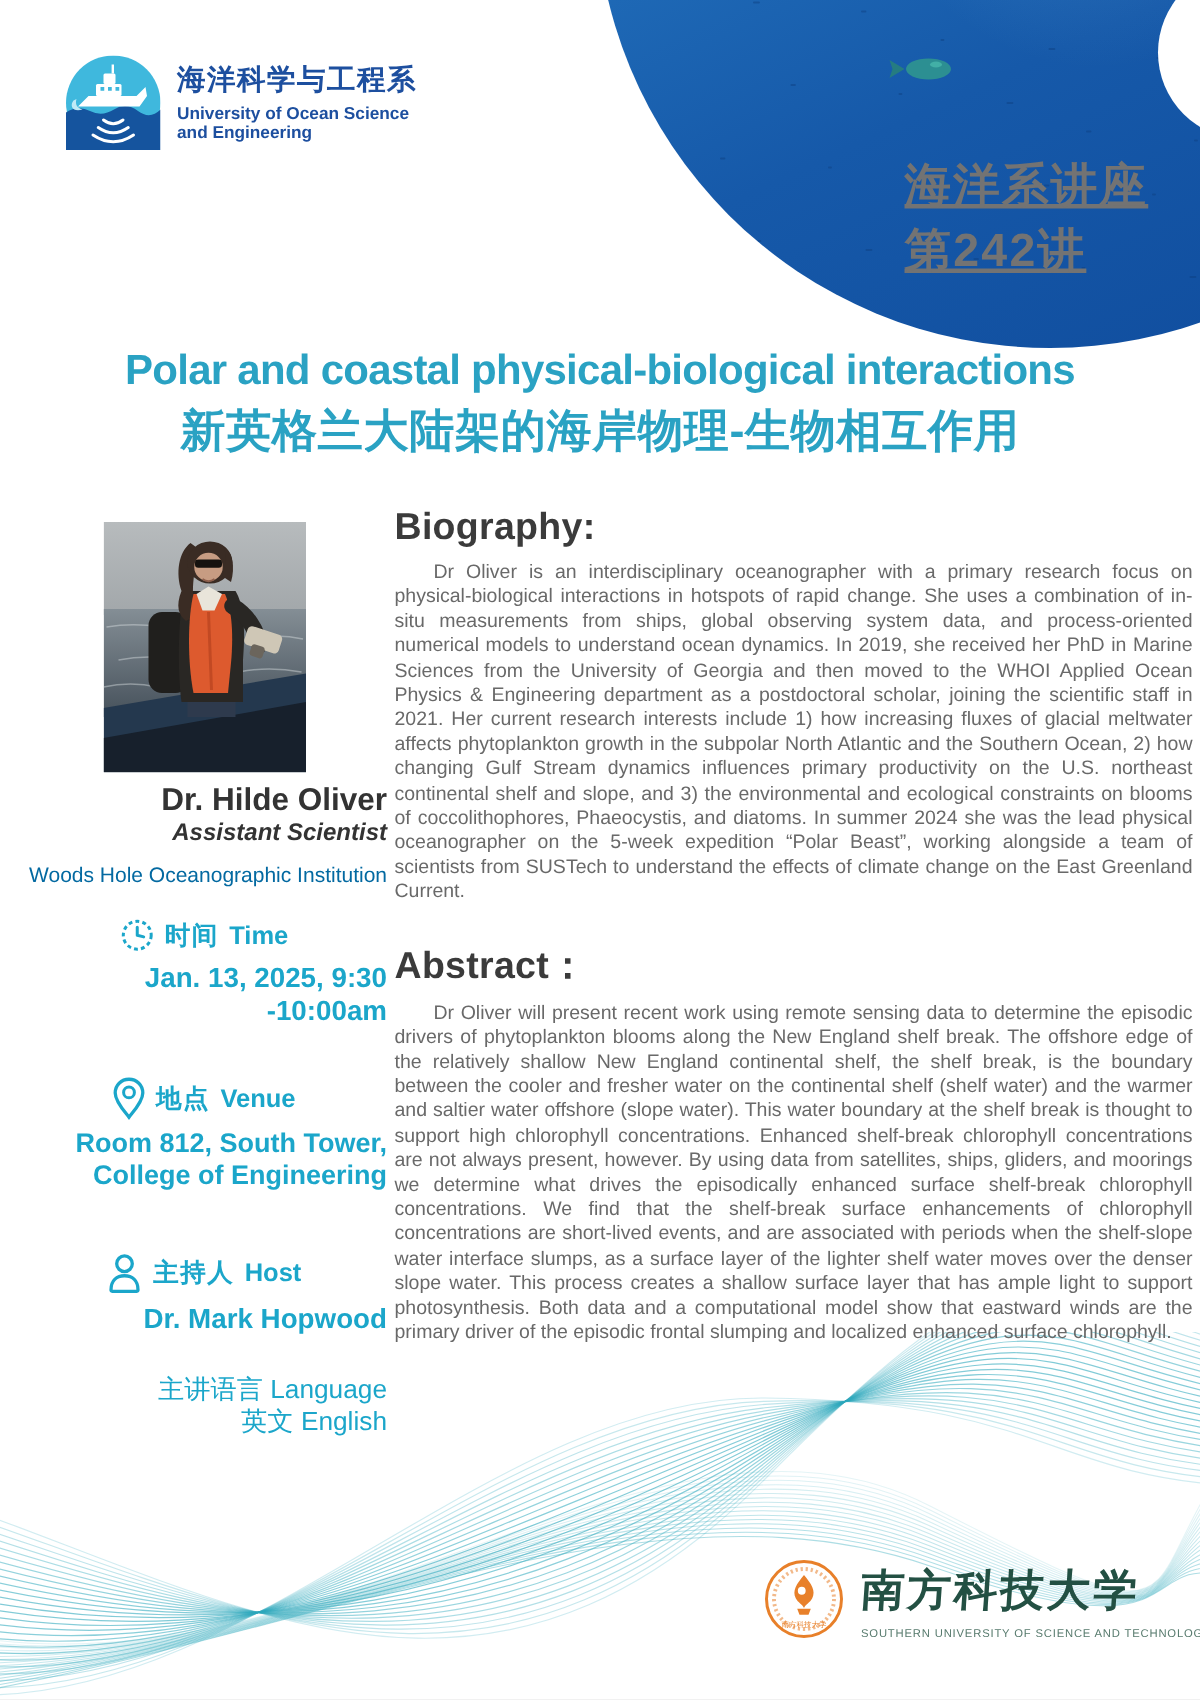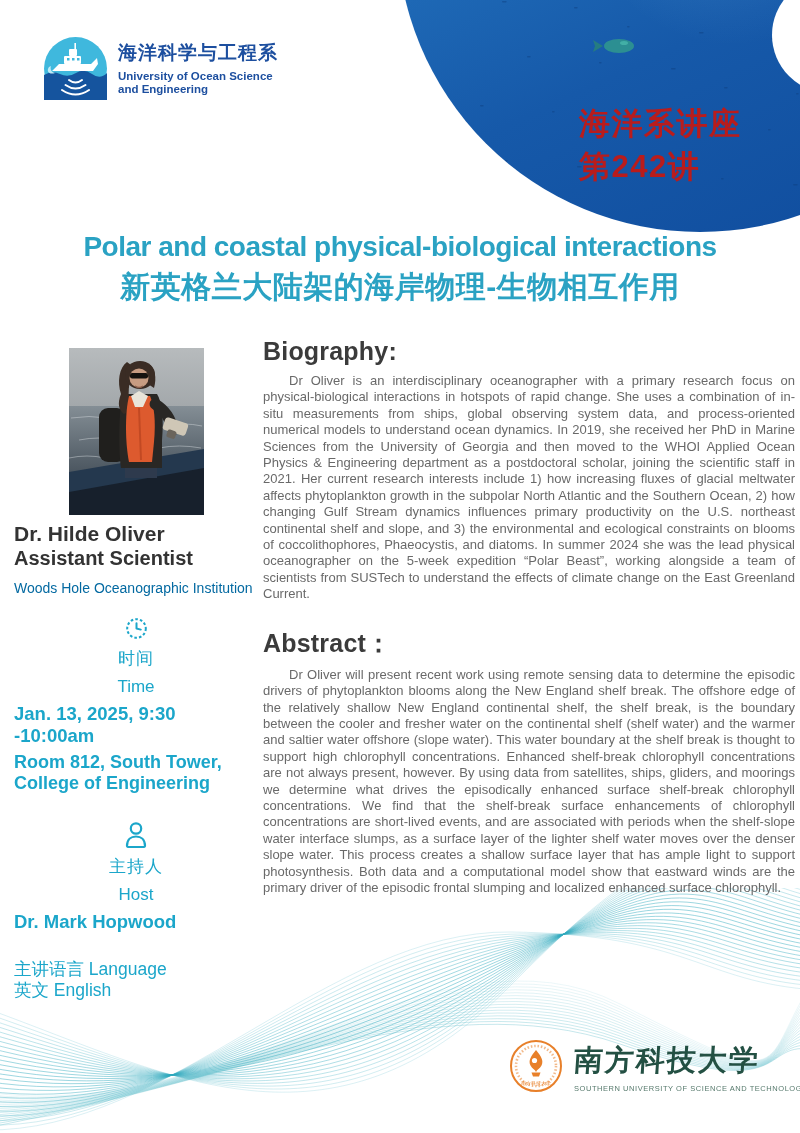--- a/index.html
+++ b/index.html
@@ -19,39 +19,39 @@
     position:absolute;left:397px;top:-374px;width:606px;height:606px;border-radius:50%;
     overflow:hidden;z-index:1;
     background:
       radial-gradient(ellipse at 55% 12%, rgba(125,190,235,.50), rgba(125,190,235,0) 46%),
       linear-gradient(155deg,#3487cb 0%,#2372bd 30%,#1659a9 62%,#0f4b9c 100%);
   }
   .hero-circle svg{position:absolute;left:0;top:0;}
   .corner-notch{position:absolute;left:772px;top:-23px;width:116px;height:116px;border-radius:50%;
     background:#ffffff;z-index:2;}
   .series-text{
-    position:absolute;left:579px;top:102px;z-index:3;color:#b91c1c;
-    font-size:31px;font-weight:bold;letter-spacing:1.5px;line-height:43px;white-space:nowrap;
+    position:absolute;left:603px;top:102px;z-index:3;color:#737373;
+    font-size:31px;font-weight:bold;letter-spacing:1.5px;line-height:43px;white-space:nowrap;text-decoration:underline;
   }
   
   .title-block{position:absolute;left:0;top:231px;width:800px;text-align:center;z-index:4;color:#2aa2c3;}
   .title-en{font-size:28px;font-weight:bold;letter-spacing:-0.5px;}
   .title-zh{font-size:30px;font-weight:bold;margin-top:4px;letter-spacing:0.5px;}
   
-  .left-col{position:absolute;left:14px;top:348px;width:244px;text-align:left;z-index:4;}
+  .left-col{position:absolute;left:14px;top:348px;width:244px;text-align:right;z-index:4;}
   .photo-wrap{width:135px;height:167px;margin:0 auto;overflow:hidden;}
   .spk-name{font-size:21px;font-weight:bold;color:#333333;margin-top:7px;}
-  .spk-role{font-size:20px;font-weight:bold;color:#333333;margin-top:1px;}
+  .spk-role{font-size:16px;font-weight:bold;color:#333333;margin-top:1px;font-style:italic;}
   .spk-affil{font-size:14px;color:#0369a1;margin-top:10px;}
   .info-label{margin-top:0;display:flex;align-items:center;justify-content:center;gap:7px;
-    color:#1ba6ca;font-size:17px;font-weight:normal;flex-direction:column;}
+    color:#1ba6ca;font-size:17px;font-weight:bold;}
   .info-label .zh{letter-spacing:1px;}
   .info-value{color:#1ba6ca;font-size:18.5px;font-weight:bold;margin-top:6px;}
   .info-lines{color:#1ba6ca;font-size:18px;font-weight:bold;line-height:21px;margin-top:5px;}
-  .mt-time{margin-top:21px;} .mt-venue{margin-top:33px;} .mt-host{margin-top:27px;}
+  .mt-time{margin-top:21px;} .mt-venue{margin-top:33px;} .mt-host{margin-top:41px;}
   .lang-block{margin-top:26px;color:#1ba6ca;font-size:17.5px;line-height:21px;font-weight:normal;}
   
   .right-col{position:absolute;left:263px;top:337px;width:532px;z-index:4;}
   .sec-heading{font-size:25px;font-weight:bold;color:#3b3b3b;letter-spacing:0.2px;}
   .sec-para{
     margin-top:7px;font-size:13px;line-height:16.4px;color:#696969;
     text-align:justify;text-indent:26px;
   }
   .abstract-gap{margin-top:24px;}
   
@@ -207,20 +207,28 @@
     <div class="info-label mt-time">
       <svg width="23" height="23" viewBox="0 0 23 23">
         <circle cx="11.5" cy="11.5" r="9.3" fill="none" stroke="#1ba6ca" stroke-width="2" stroke-dasharray="2.6 2.1"></circle>
         <path d="M11.5,11.5 L11.5,6.2 M11.5,11.5 L15.8,12.6" stroke="#1ba6ca" stroke-width="2" stroke-linecap="round" fill="none"></path>
       </svg>
       <span class="zh">时间</span>
       <span>Time</span>
     </div>
     <div class="info-value">Jan. 13, 2025, 9:30 -10:00am</div>
 
+    <div class="info-label mt-venue">
+      <svg width="22" height="29" viewBox="0 0 22 29">
+        <path d="M11,1.5 C5.8,1.5 1.8,5.5 1.8,10.6 C1.8,16.4 8.5,23.5 11,26.8 C13.5,23.5 20.2,16.4 20.2,10.6 C20.2,5.5 16.2,1.5 11,1.5 Z" fill="none" stroke="#1ba6ca" stroke-width="2.2"></path>
+        <circle cx="11" cy="10.3" r="3.6" fill="none" stroke="#1ba6ca" stroke-width="2"></circle>
+      </svg>
+      <span class="zh">地点</span>
+      <span>Venue</span>
+    </div>
     <div class="info-lines">
       <div>Room 812, South Tower,</div>
       <div>College of Engineering</div>
     </div>
 
     <div class="info-label mt-host">
       <svg width="24" height="27" viewBox="0 0 24 27">
         <circle cx="12" cy="7.5" r="5.2" fill="none" stroke="#1ba6ca" stroke-width="2.2"></circle>
         <path d="M3,25 C3,18.5 7,15.5 12,15.5 C17,15.5 21,18.5 21,25 C21,26 20,26 19,26 L5,26 C4,26 3,26 3,25 Z" fill="none" stroke="#1ba6ca" stroke-width="2.2" stroke-linejoin="round"></path>
       </svg>

